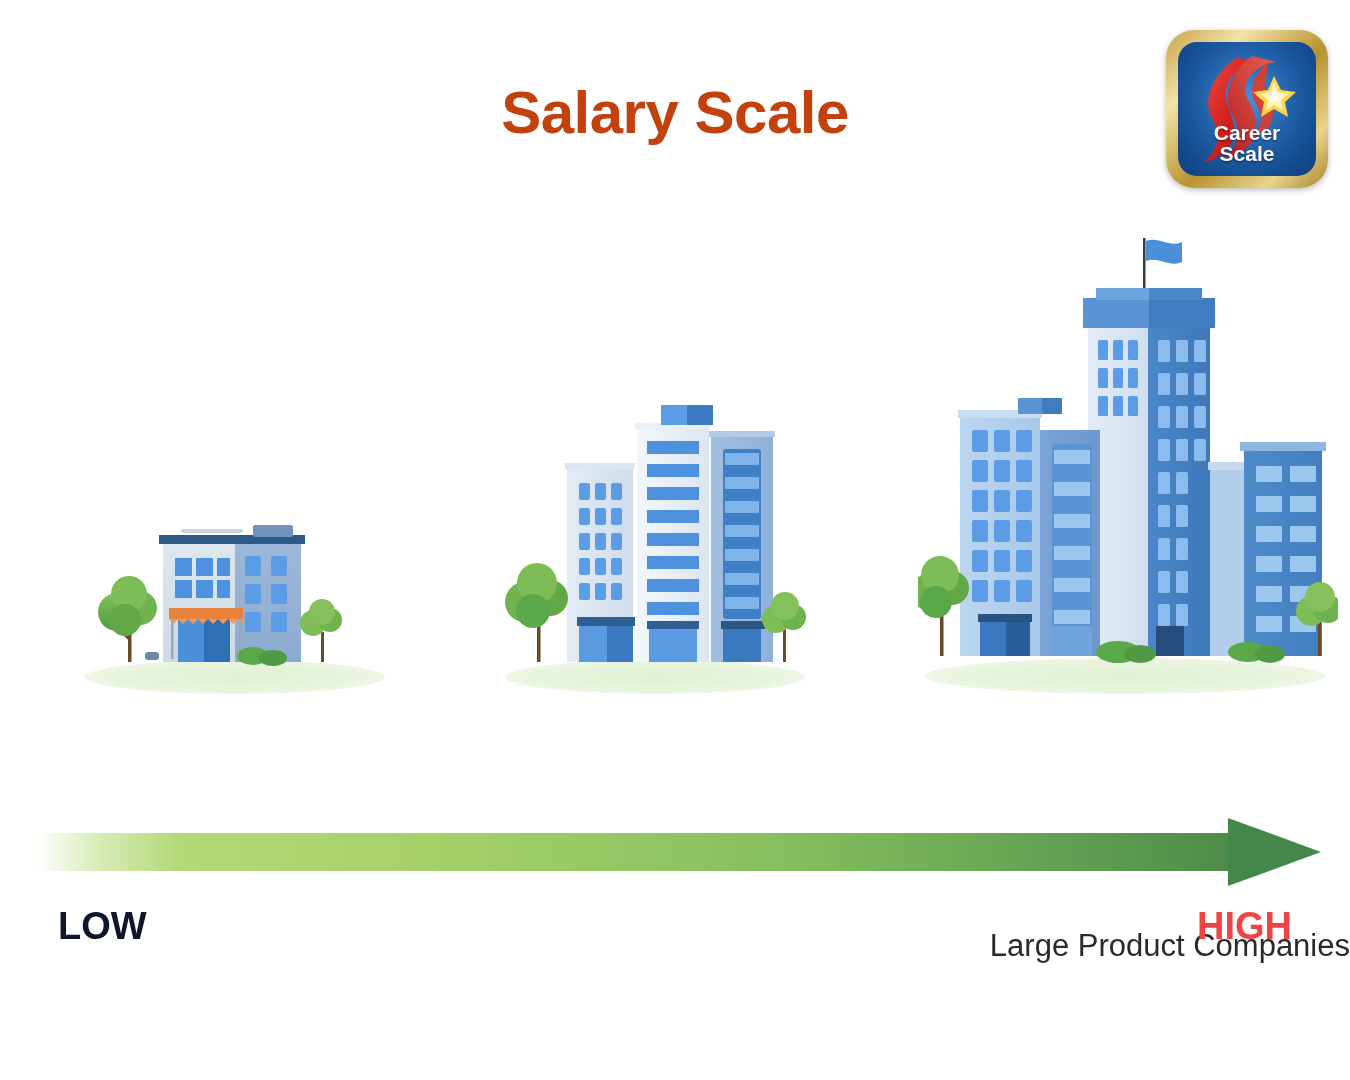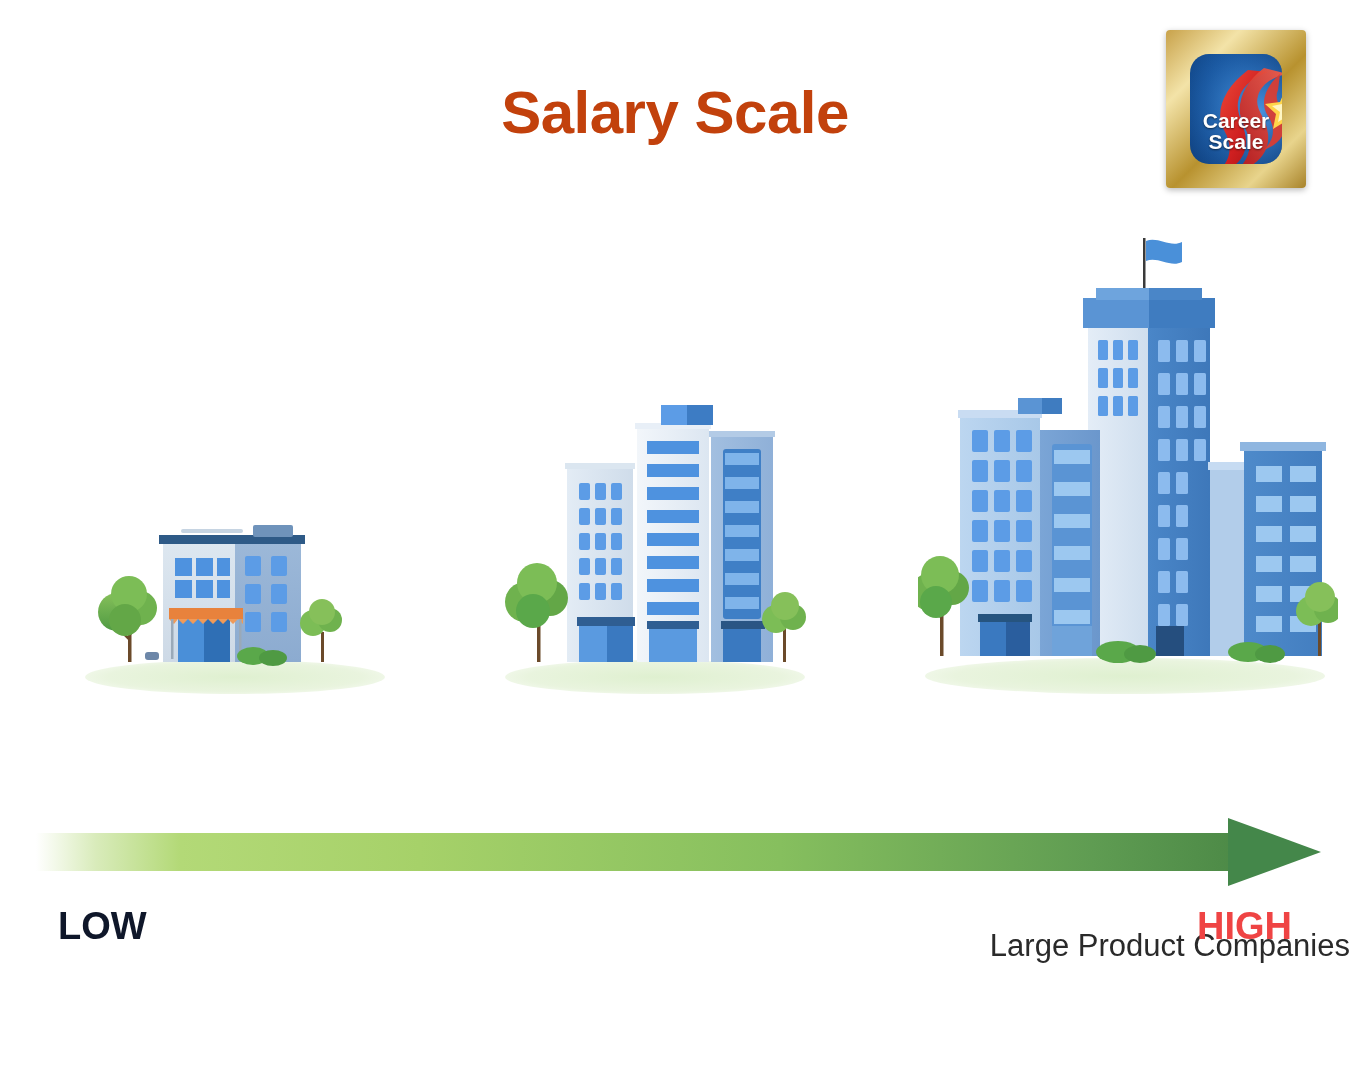--- a/index.html
+++ b/index.html
@@ -14,24 +14,24 @@
 
   .title {
     position:absolute; left:0; top:78px; width:1350px;
     text-align:center;
     font-size:60px; font-weight:bold; color:#c2410c;
     letter-spacing:-0.5px;
   }
 
   .logo {
     position:absolute; left:1166px; top:30px;
-    width:140px; height:158px;
-    border-radius:4px;
+    width:162px; height:158px;
+    border-radius:28px;
     background:linear-gradient(135deg,#c8a24a 0%,#f3e3a8 25%,#b8922f 55%,#e8d48c 80%,#a8832a 100%);
-    padding:24px; box-sizing:border-box;
+    padding:12px; box-sizing:border-box;
     box-shadow:0 2px 6px rgba(0,0,0,.28);
   }
   .logo-inner {
     width:100%; height:100%;
     border-radius:19px;
     background:radial-gradient(ellipse at 50% 42%, #2f7fcf 0%, #1a5ca8 48%, #0f3f7c 100%);
     position:relative; overflow:hidden;
   }
   .logo-text {
     position:absolute; left:0; bottom:12px; width:100%;

